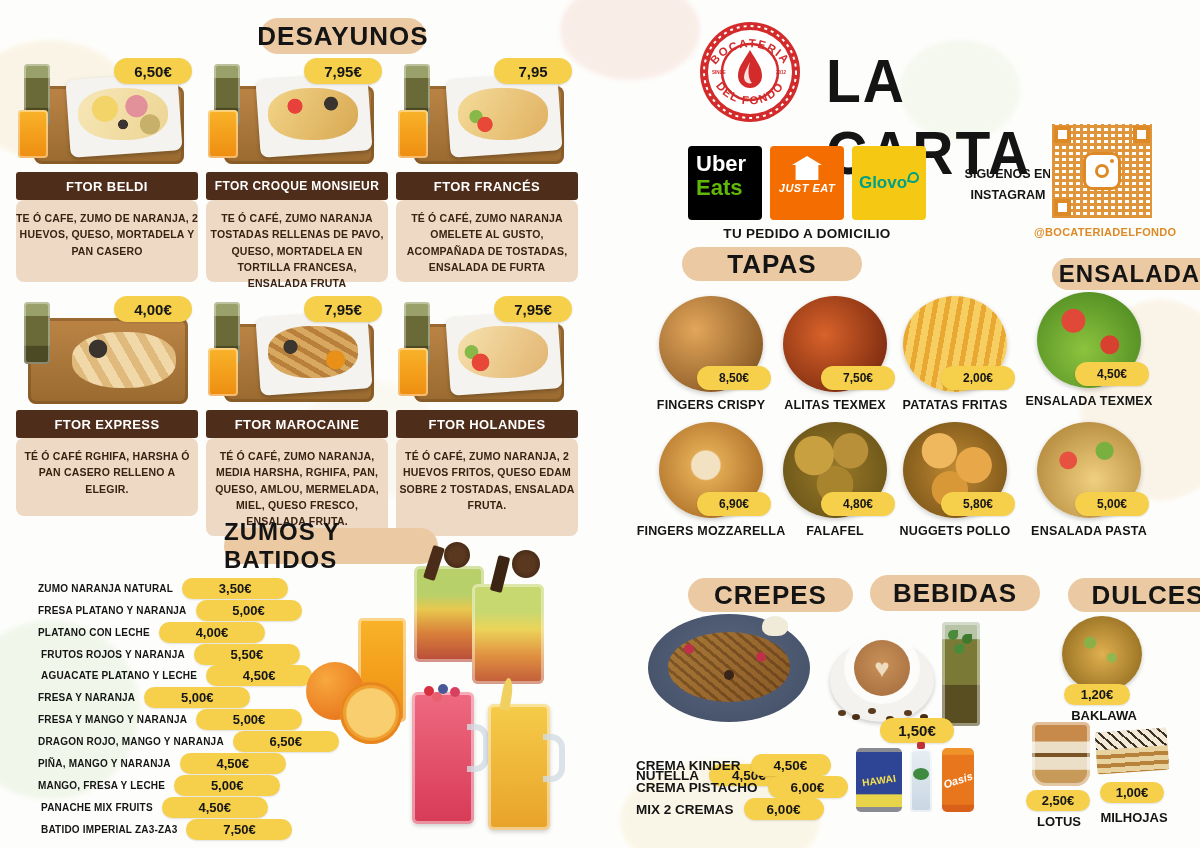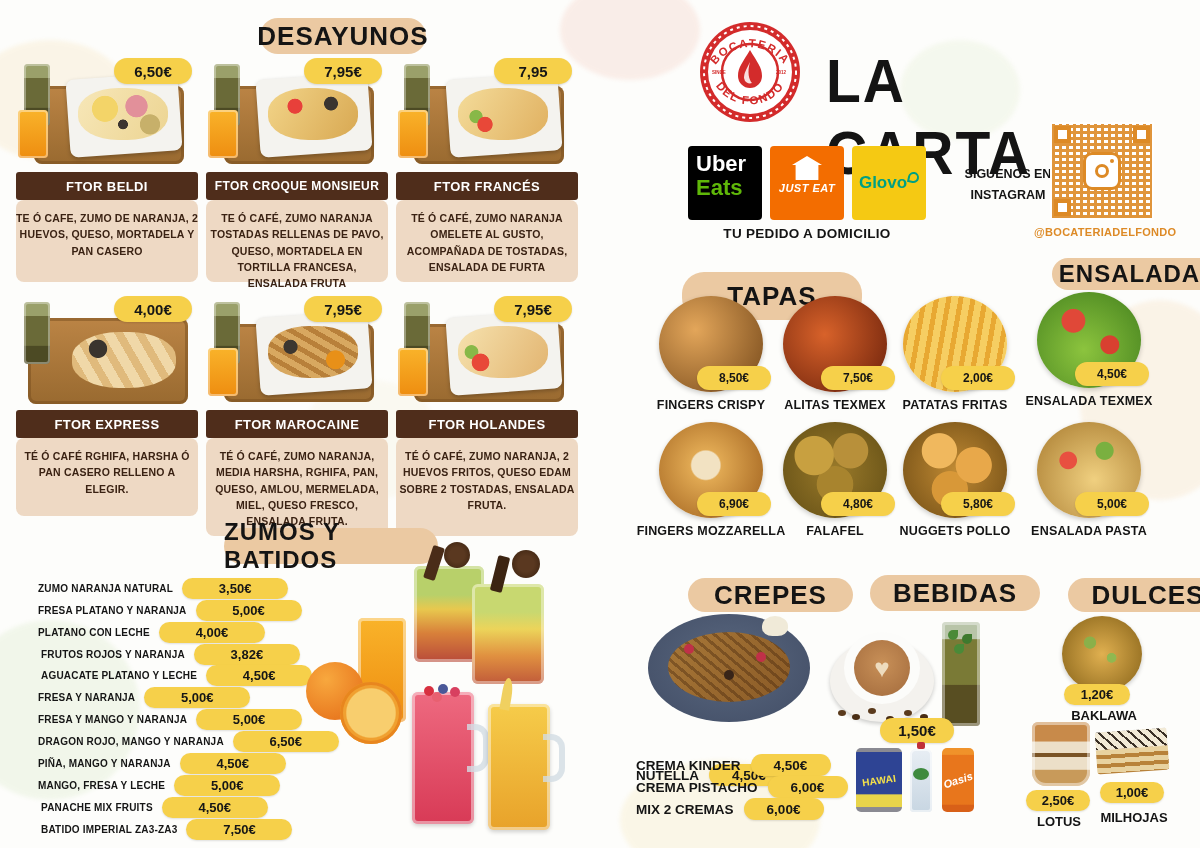--- a/index.html
+++ b/index.html
@@ -190,21 +190,21 @@
   <div class="zrow" style="left:38px;top:600px;">
       <span class="zname">FRESA PLATANO Y NARANJA</span>
       <span class="badge zbadge">5,00€</span>
     </div>
   <div class="zrow" style="left:38px;top:622px;">
       <span class="zname">PLATANO CON LECHE</span>
       <span class="badge zbadge">4,00€</span>
     </div>
   <div class="zrow" style="left:41px;top:644px;">
       <span class="zname">FRUTOS ROJOS Y NARANJA</span>
-      <span class="badge zbadge">3,82€</span>
+      <span class="badge zbadge">5,50€</span>
     </div>
   <div class="zrow" style="left:41px;top:665px;">
       <span class="zname">AGUACATE PLATANO Y LECHE</span>
       <span class="badge zbadge">4,50€</span>
     </div>
   <div class="zrow" style="left:38px;top:687px;">
       <span class="zname">FRESA Y NARANJA</span>
       <span class="badge zbadge">5,00€</span>
     </div>
   <div class="zrow" style="left:38px;top:709px;">
@@ -305,21 +305,21 @@
     <div class="abs" style="left:4px;top:4px;width:17px;height:17px;border:4px solid #dd8a26;background:#fff;box-sizing:border-box;"></div>
     <div class="abs" style="right:4px;top:4px;width:17px;height:17px;border:4px solid #dd8a26;background:#fff;box-sizing:border-box;"></div>
     <div class="abs" style="left:4px;bottom:4px;width:17px;height:17px;border:4px solid #dd8a26;background:#fff;box-sizing:border-box;"></div>
     <div class="abs" style="left:33px;top:30px;width:38px;height:38px;background:#fff;border:3px solid #dd8a26;border-radius:9px;box-sizing:border-box;">
       <div class="abs" style="left:9px;top:9px;width:14px;height:14px;border:3px solid #dd8a26;border-radius:50%;box-sizing:border-box;"></div>
       <div class="abs" style="right:4px;top:4px;width:4px;height:4px;background:#dd8a26;border-radius:50%;"></div>
     </div>
   </div>
   <div class="abs" style="left:1034px;top:226px;width:140px;text-align:center;font-weight:700;font-size:11px;color:#dd8a26;letter-spacing:.3px;">@BOCATERIADELFONDO</div>
 
-  <div class="pill big" style="left:634px;top:272px;width:180px;height:48px;">
+  <div class="pill big" style="left:634px;top:247px;width:180px;height:34px;">
     <span>TAPAS</span>
   </div>
   <div class="pill big" style="left:1004px;top:258px;width:172px;height:32px;font-size:24px;">
     <span>ENSALADAS</span>
   </div>
 
   <div class="titem" style="left:652px;top:296px;">
     <div class="tcircle c-crispy">
       <div class="badge tbadge">8,50€</div>
     </div>

